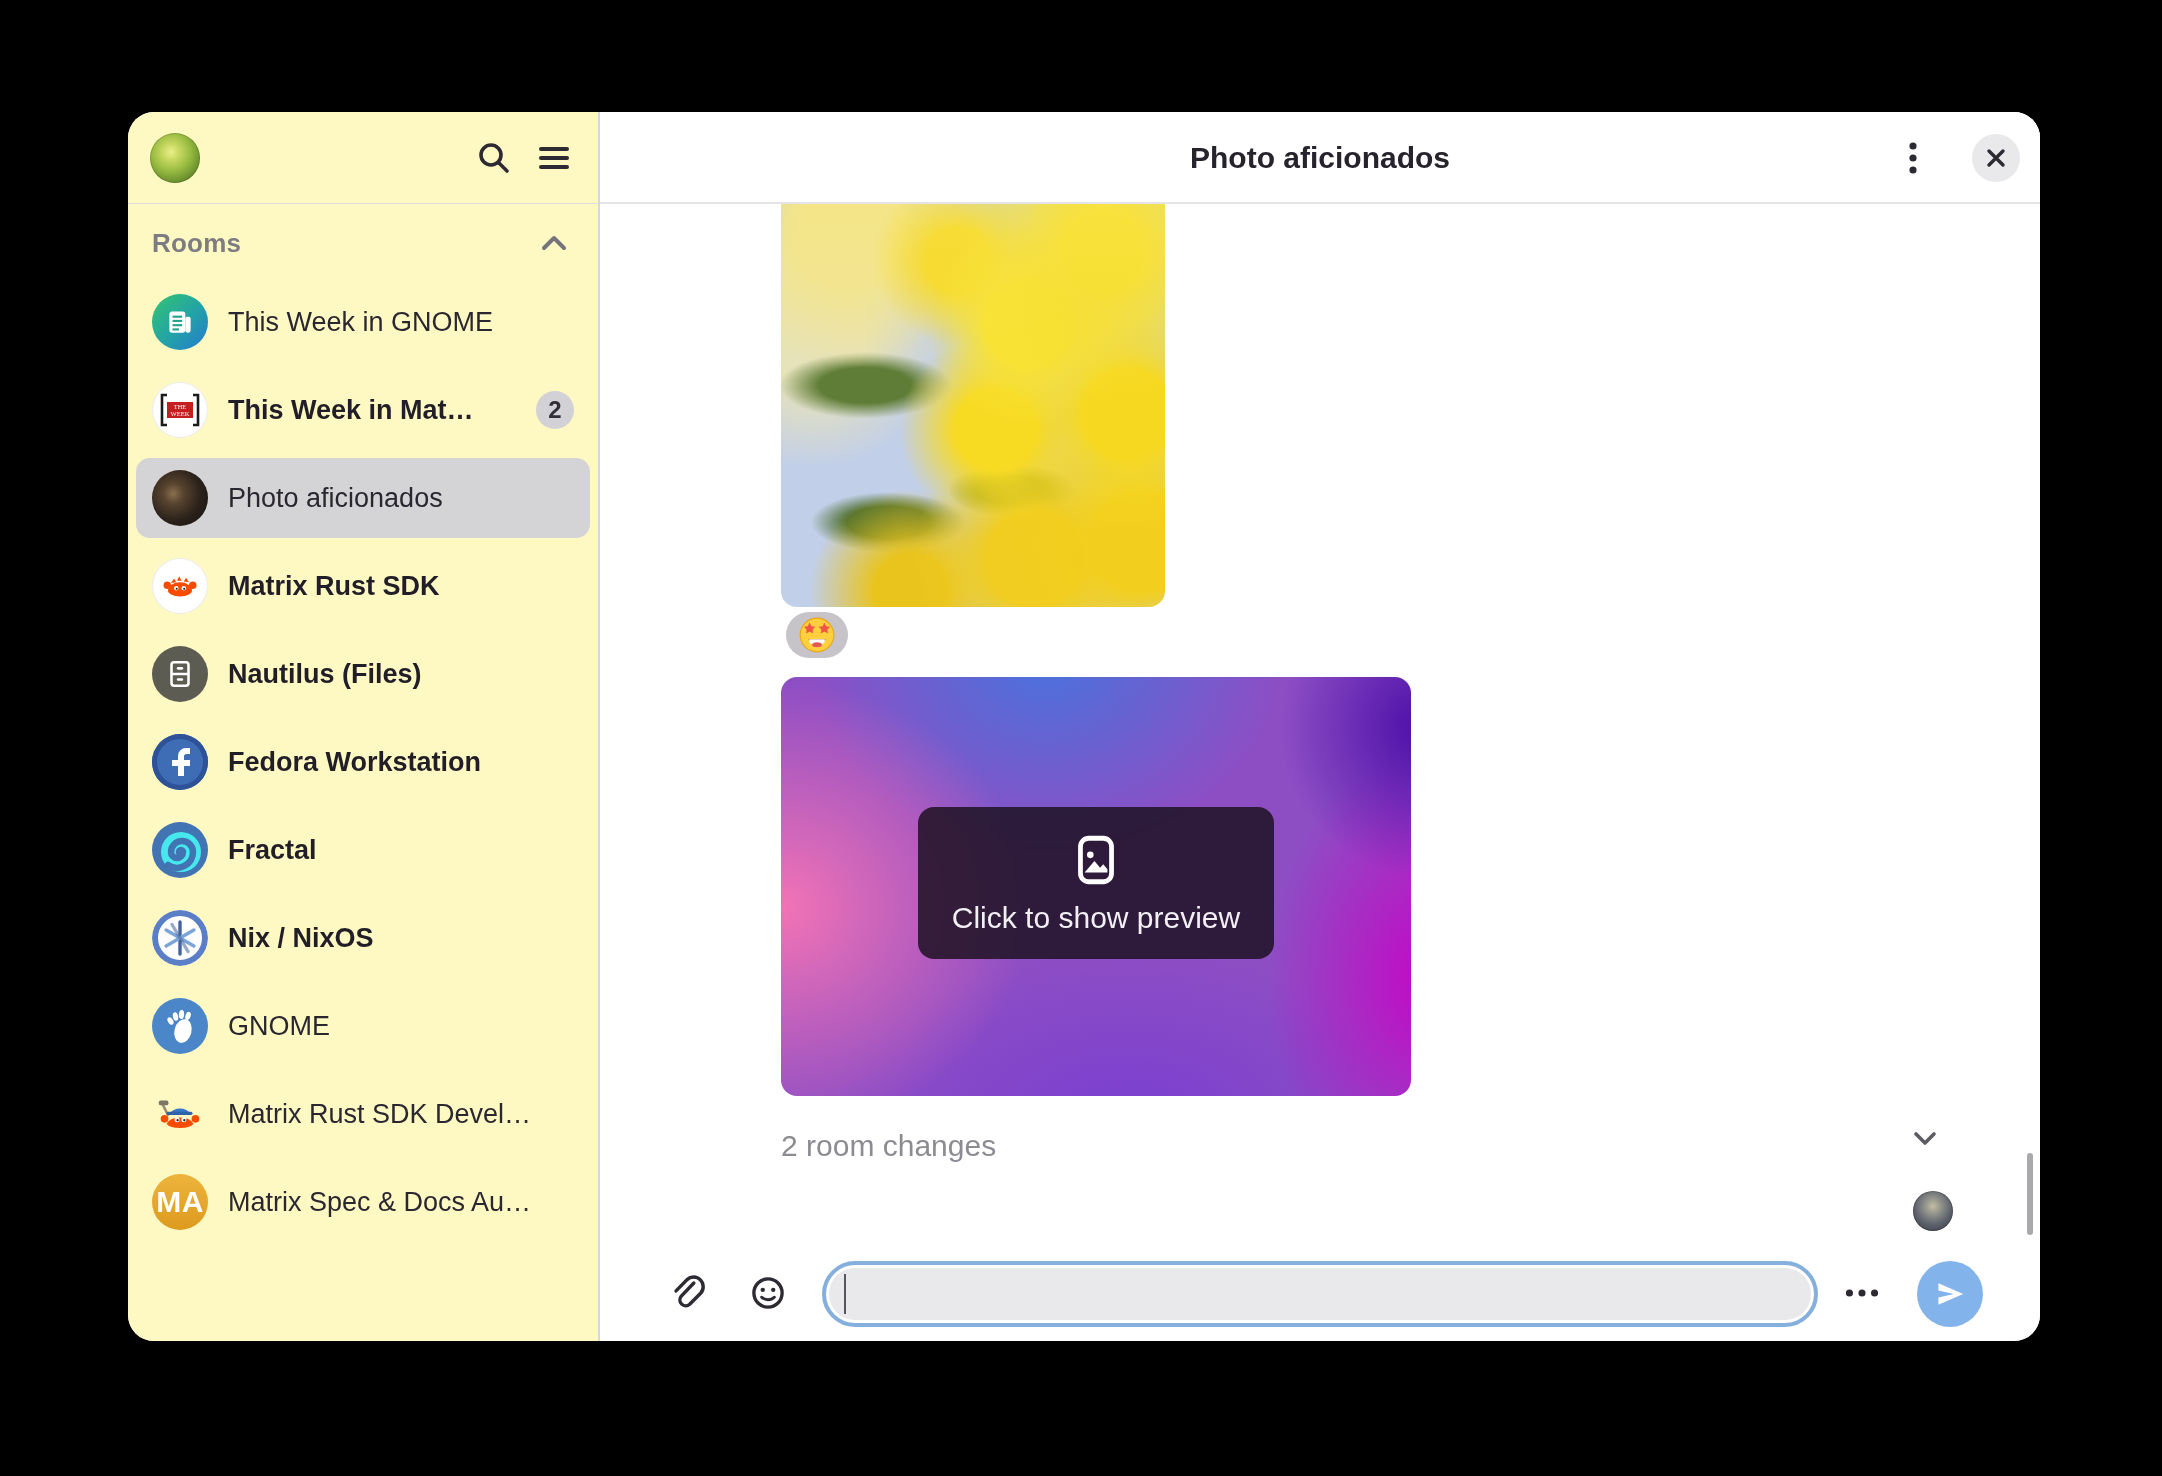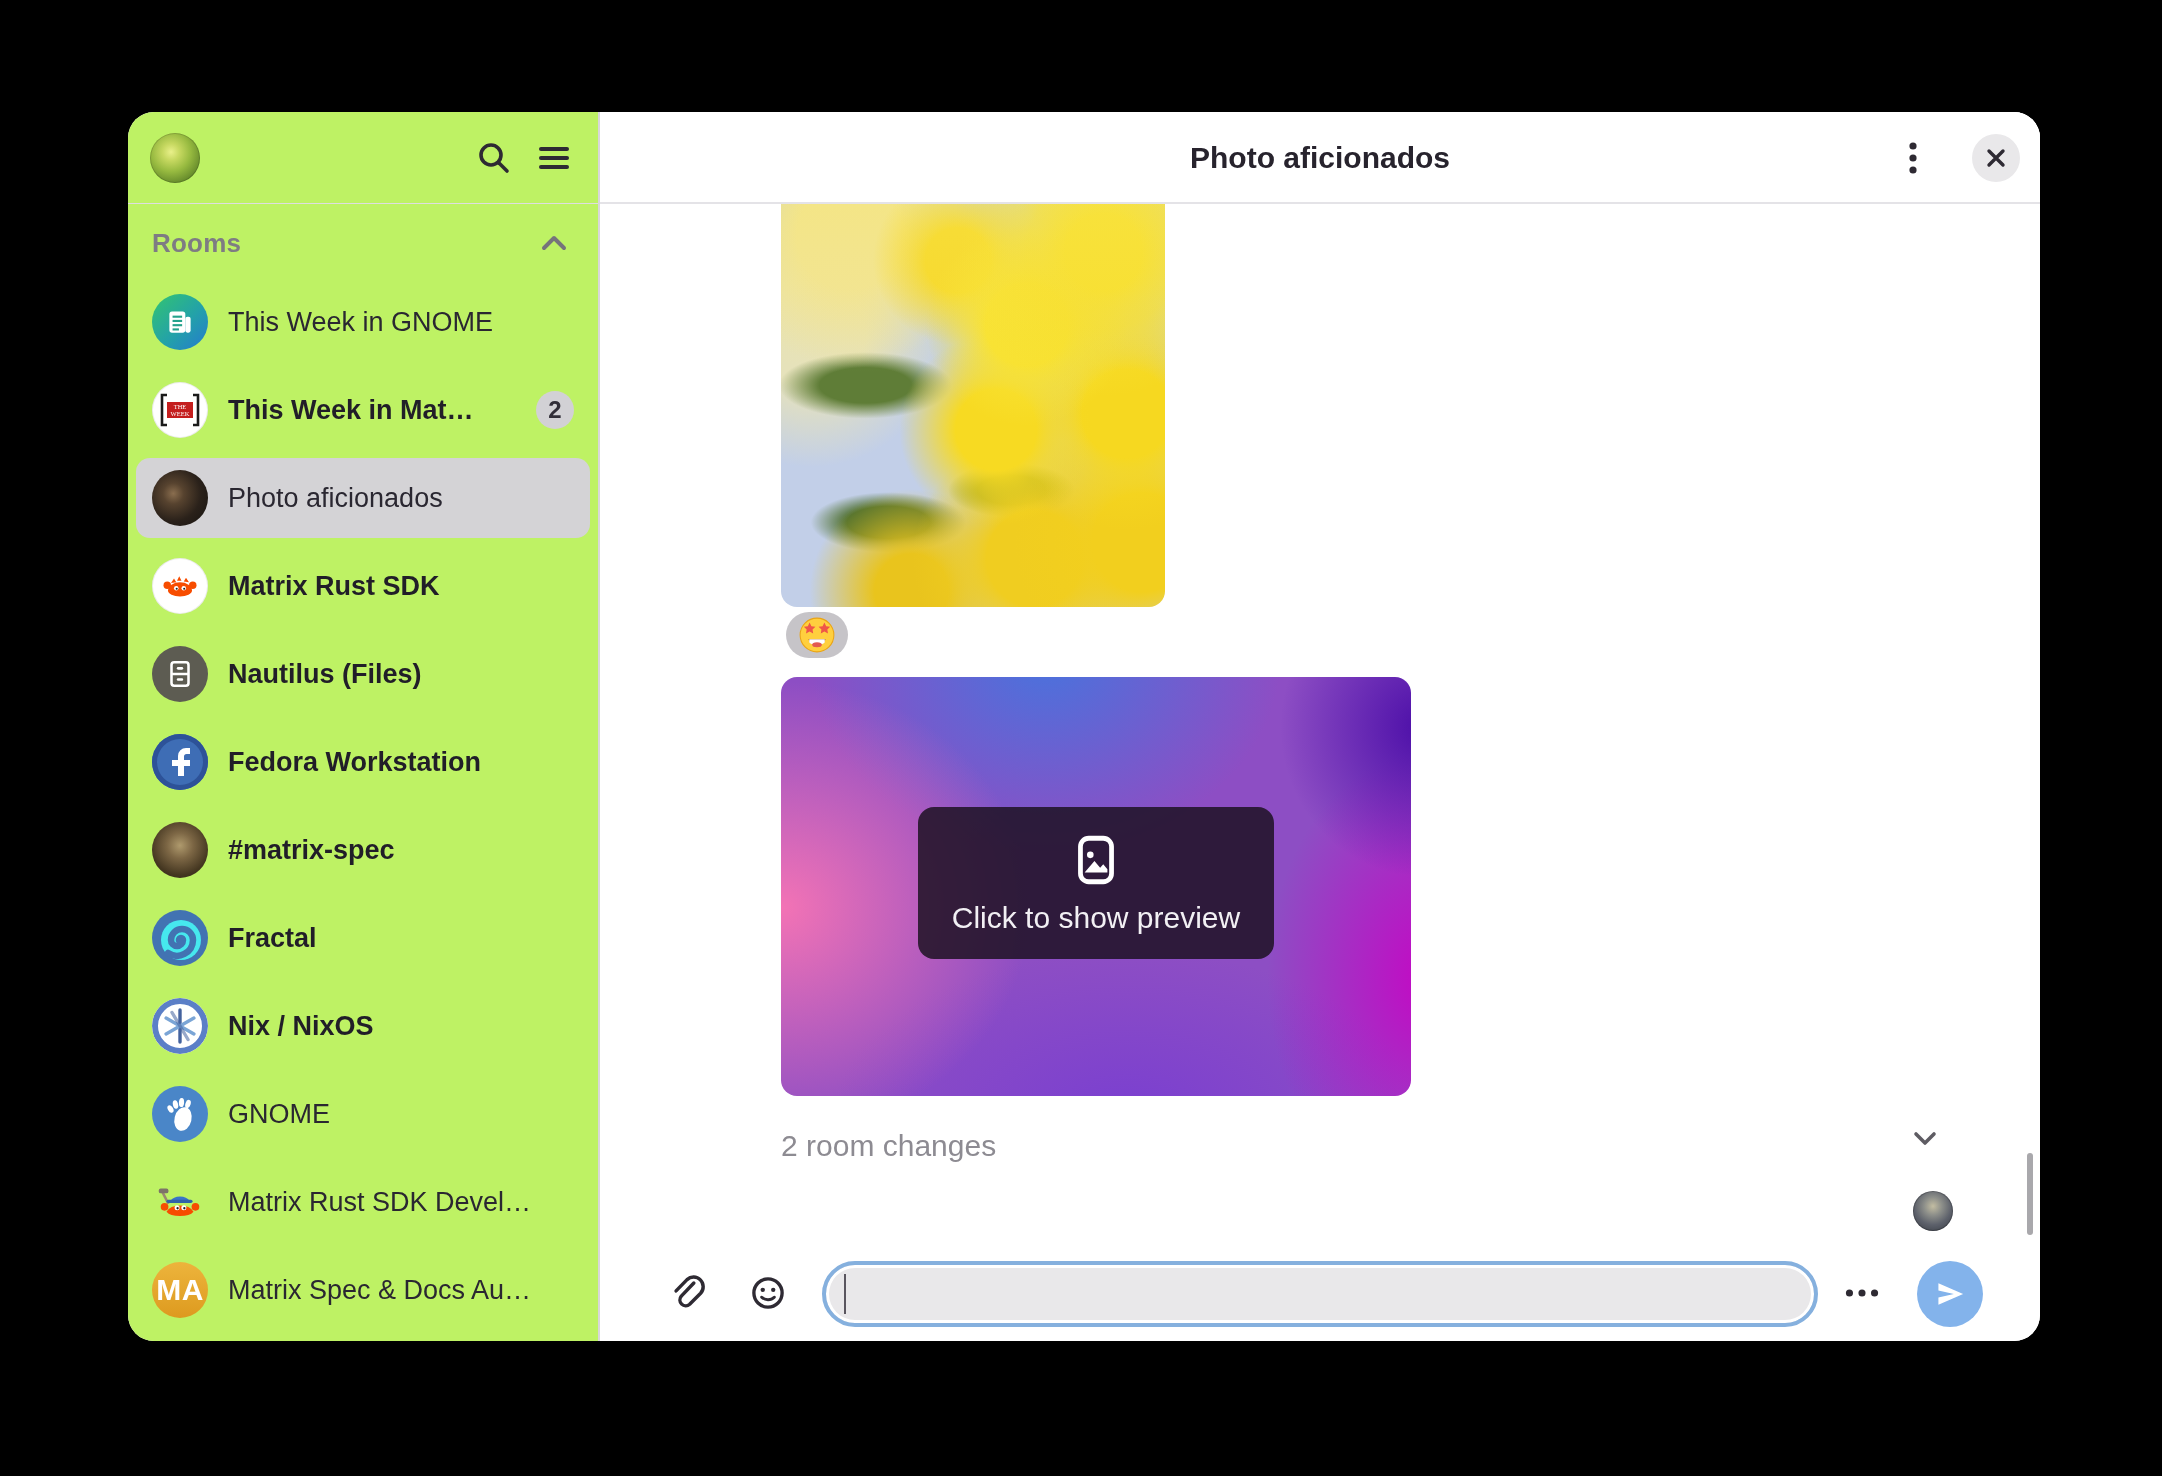--- a/index.html
+++ b/index.html
@@ -5,21 +5,21 @@
   * { margin:0; padding:0; box-sizing:border-box; }
   html,body { width:2162px; height:1476px; background:#000; overflow:hidden;
     font-family:"Liberation Sans", sans-serif; }
   .stage { position:absolute; inset:0; background:#000; }
 
   .window { position:absolute; left:128px; top:112px; width:1912px; height:1229px;
     border-radius:26px; overflow:hidden; display:flex; background:#fff;
     box-shadow:0 20px 60px rgba(0,0,0,.6); }
 
   
-  .sidebar { width:472px; background:#bef264; border-right:2px solid #d8d7da;
+  .sidebar { width:472px; background:#fef9c3; border-right:2px solid #d8d7da;
     display:flex; flex-direction:column; flex:none; }
   .s-header { height:92px; flex:none; display:flex; align-items:center;
     padding:0 22px; gap:16px; border-bottom:1px solid #dedde1; }
   .user-avatar { width:50px; height:50px; border-radius:50%;
     background:radial-gradient(circle at 42% 38%, #e9f08a 0%, #c6d860 20%, #97ba40 46%, #6a8f2d 72%, #415e1d 100%);
     box-shadow:inset 0 0 0 1px rgba(0,0,0,.15); flex:none; }
   .s-spacer { flex:1; }
   .icon-btn { width:44px; height:44px; border:none; background:transparent; border-radius:10px;
     display:flex; align-items:center; justify-content:center; flex:none; cursor:pointer; }
   .rooms-header { height:78px; flex:none; display:flex; align-items:center;
@@ -229,24 +229,20 @@
 
         <div class="room unread">
           <div class="avatar av-fedora">
             <svg width="56" height="56" viewBox="0 0 56 56">
                 <path d="M34 14 a8 8 0 0 0 -8 8 v4 h-6 v6 h6 v10 h6 v-10 h6 v-6 h-6 v-3.4 a2.6 2.6 0 0 1 2.6 -2.6 h3.4 v-6 Z" fill="#fff"></path>
               </svg>
           </div>
           <span class="room-name">Fedora Workstation</span>
         </div>
 
-        <div class="room unread">
-          <div class="avatar av-spec"></div>
-          <span class="room-name">#matrix-spec</span>
-        </div>
 
         <div class="room unread">
           <div class="avatar av-fractal">
             <svg width="56" height="56" viewBox="0 0 56 56">
                 <circle cx="29" cy="30" r="20" fill="#46e8ee"></circle>
                 <path d="M29 30 m-2 0 a2 2 0 0 1 4 0 a6 6 0 0 1 -12 0 a11 11 0 0 1 22 0 a16 16 0 0 1 -25 13" fill="none" stroke="#4273b2" stroke-width="6.5" stroke-linecap="round"></path>
               </svg>
           </div>
           <span class="room-name">Fractal</span>
         </div>

